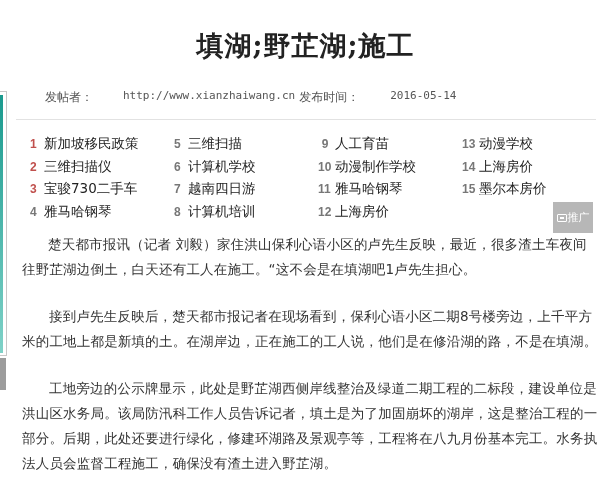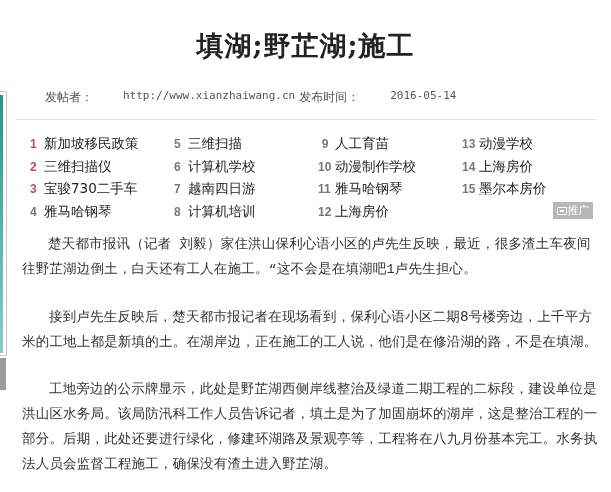--- a/index.html
+++ b/index.html
@@ -44,30 +44,30 @@
     display: grid; grid-template-columns: 144px 144px 144px 138px; grid-auto-flow: column;
     grid-template-rows: repeat(4, 22.5px);
   }
   .ad-item { display: flex; align-items: center; font-size: 13.5px; color: #222; white-space: nowrap; cursor: pointer; }
   .ad-item .num { font-weight: bold; font-size: 12px; margin-right: 6px; font-family: "Liberation Sans", sans-serif; min-width: 8px; }
   .ad-item .num.red { color: #c0504d; }
   .ad-item .num.gray { color: #777; }
   .ad-item .num.two { min-width: 14px; margin-right: 3px; }
 
   .ad-badge {
-    position: absolute; left: 553px; top: 202px; width: 40px; height: 17px;
+    position: absolute; left: 553px; top: 202px; width: 40px; height: 31px;
     background: rgba(170,170,170,0.85); color: #fff; font-size: 11px;
     display: flex; align-items: center; justify-content: center; gap: 1px;
   }
   .ad-badge .icon { width: 10px; height: 8px; border: 1px solid #fff; border-radius: 1px; position: relative; }
   .ad-badge .icon::after { content: ""; position: absolute; left: 2px; top: 2px; width: 4px; height: 2px; background: #fff; }
 
   .article { position: absolute; left: 22px; top: 232px; width: 578px; font-size: 13.5px; color: #333; line-height: 25px; }
   .article p { text-indent: 27px; margin-bottom: 22px; letter-spacing: 0.2px; }
-  .article p.p1 { text-indent: 26px; font-family: Liberation Mono, monospace; }
+  .article p.p1 { text-indent: 26px; }
 </style>
 </head>
 <body>
 
 <div class="left-strip">
   <div class="accent"></div>
 </div>
 <div class="left-scroll"></div>
 
 <h1 class="title">填湖;野芷湖;施工</h1>

